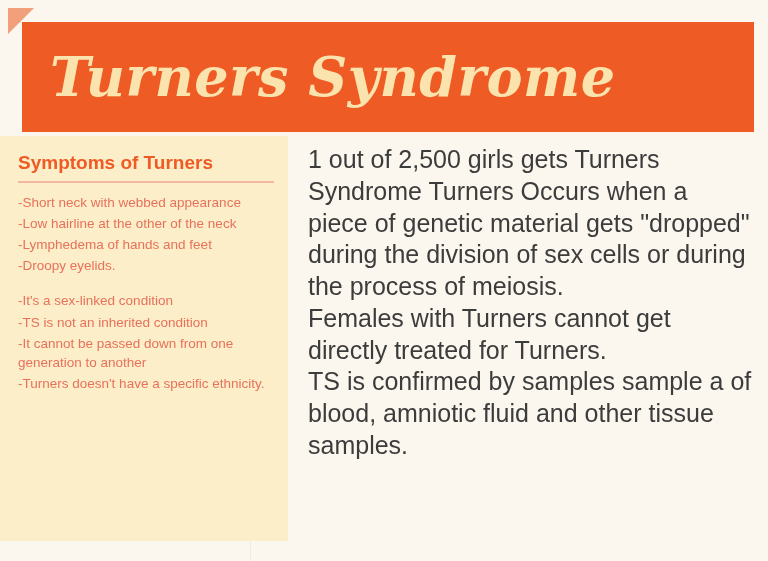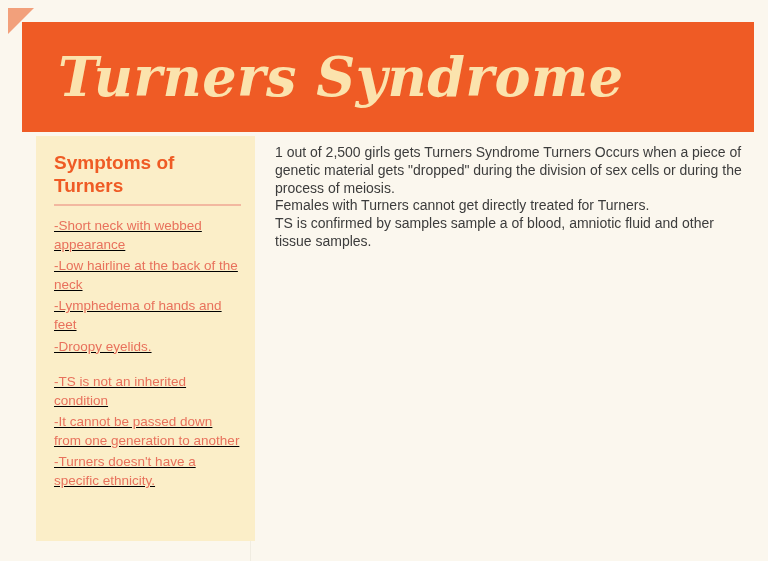--- a/index.html
+++ b/index.html
@@ -42,80 +42,78 @@
     display: flex;
     align-items: center;
   }
   .header-title {
     color: #fbe3ad;
     font-family: "DejaVu Serif", serif;
     font-style: italic;
     font-weight: bold;
     font-size: 54px;
     letter-spacing: 0.5px;
-    padding-left: 36px;
+    padding-left: 28px;
     line-height: 1;
   }
 
   
   .content {
     position: absolute;
     left: 0;
     top: 136px;
     width: 768px;
     height: 425px;
     display: flex;
     align-items: flex-start;
   }
 
   .sidebar {
-    width: 219px;
+    width: 288px;
     min-height: 405px;
     background: #fbeec8;
     padding: 12px 14px 18px 18px;
     box-sizing: border-box;
-    margin-left: 36px;
   }
   .sidebar-title {
     color: #ef5b25;
     font-size: 19px;
     font-weight: bold;
     margin: 4px 0 6px 0;
     line-height: 1.2;
   }
   .sidebar-rule {
     border: none;
     border-top: 2px solid #f2b8a0;
     margin: 6px 0 10px 0;
   }
   .sidebar ul {
     list-style: none;
     margin: 0;
     padding: 0;
-    text-decoration: underline;
   }
   .sidebar li {
     color: #e8715c;
     font-size: 13.5px;
     line-height: 1.42;
     margin: 0 0 2px 0;
   }
   .sidebar .group-gap {
     height: 14px;
   }
 
   .main {
     flex: 1;
     padding: 8px 14px 10px 20px;
     box-sizing: border-box;
   }
   .main p {
     margin: 0;
     color: #3c3c3c;
-    font-size: 14px;
+    font-size: 25px;
     line-height: 1.27;
   }
   .main .para-gap {
     height: 16px;
   }
 
   
   .col-divider {
     position: absolute;
     left: 250px;
@@ -137,26 +135,27 @@
 
 <div class="col-divider"></div>
 
 <div class="content">
 
   <aside class="sidebar">
     <div class="sidebar-title">Symptoms of Turners</div>
     <hr class="sidebar-rule">
     <ul>
       <li>-Short neck with webbed appearance</li>
-      <li>-Low hairline at the back of the neck</li>
+      <li>-Low hairline at the other of the neck</li>
       <li>-Lymphedema of hands and feet</li>
       <li>-Droopy eyelids.</li>
     </ul>
     <div class="group-gap"></div>
     <ul>
+      <li>-It's a sex-linked condition</li>
       <li>-TS is not an inherited condition</li>
       <li>-It cannot be passed down from one generation to another</li>
       <li>-Turners doesn't have a specific ethnicity.</li>
     </ul>
   </aside>
 
   <section class="main">
     <p>1 out of 2,500 girls gets Turners Syndrome Turners Occurs when a piece of genetic material gets "dropped" during the division of sex cells or during the process of meiosis.</p>
     <p>Females with Turners cannot get directly treated for Turners.</p>
     <p>TS is confirmed by samples sample a of blood, amniotic fluid and other tissue samples.</p>

